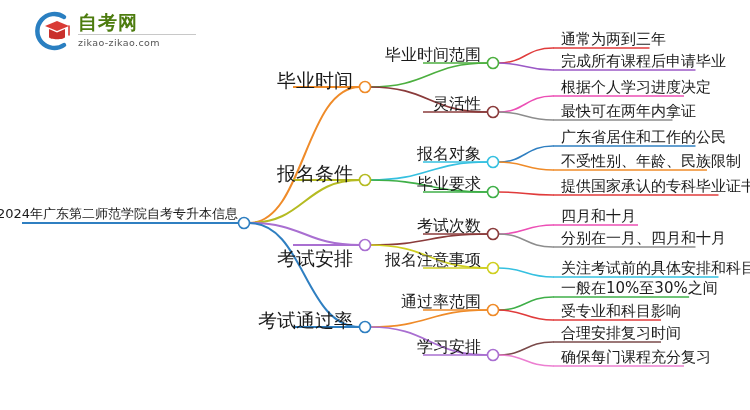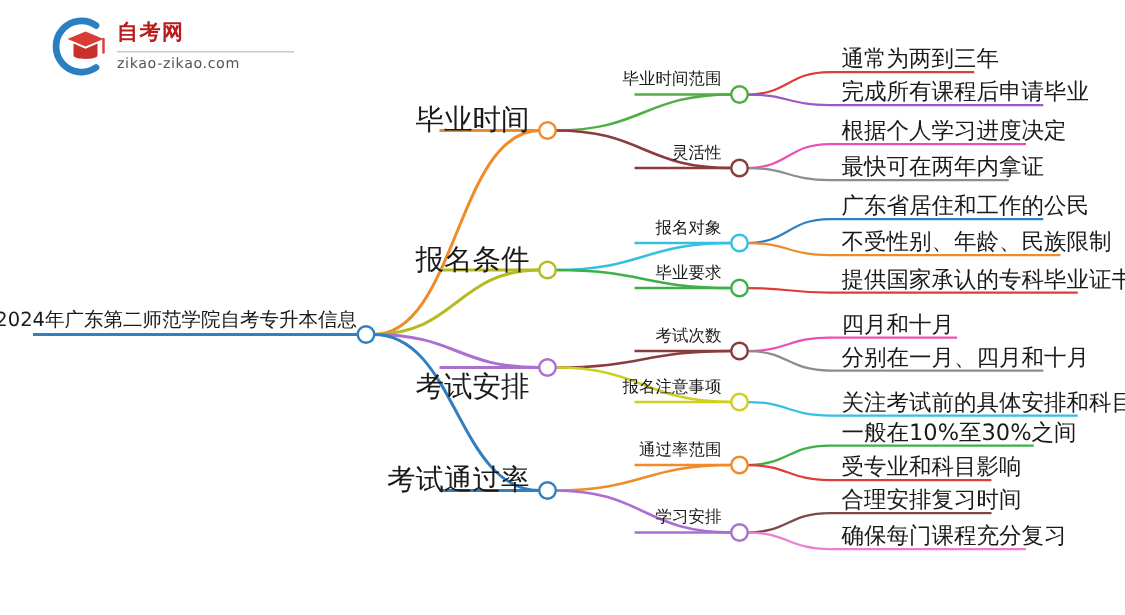--- a/index.html
+++ b/index.html
@@ -29,23 +29,23 @@
     top: 2px;
     width: 44px;
     height: 42px;
   }
   #logo-text-wrap {
     position: absolute;
     left: 48px;
     top: 3px;
   }
   #logo-title {
-    font-size: 14px;
+    font-size: 19px;
     font-weight: bold;
-    color: #b91c1c;
+    color: #4d7c0f;
     letter-spacing: 1px;
     line-height: 22px;
     white-space: nowrap;
   }
   #logo-rule {
     width: 118px;
     height: 1px;
     background: #c8c8c8;
     margin-top: 1px;
   }
@@ -82,21 +82,21 @@
     line-height: 1;
   }
   .root-label {
     font-size: 13px;
     font-weight: normal;
   }
   .lvl1-label {
     font-size: 19px;
   }
   .lvl2-label {
-    font-size: 11px;
+    font-size: 16px;
   }
   .leaf-label {
     font-size: 15px;
   }
 </style>
 </head>
 <body>
 
 <div id="logo-area">
   <svg id="logo-mark" viewBox="0 0 44 42">

